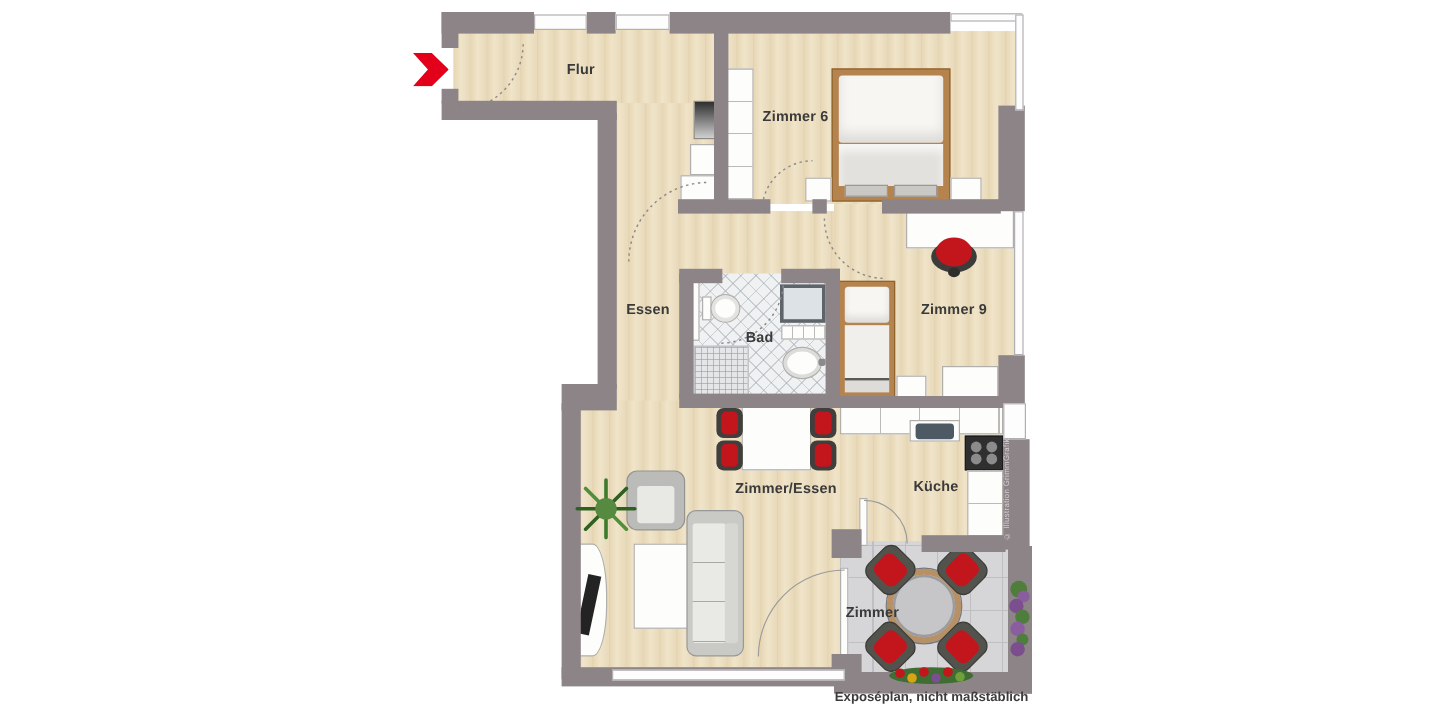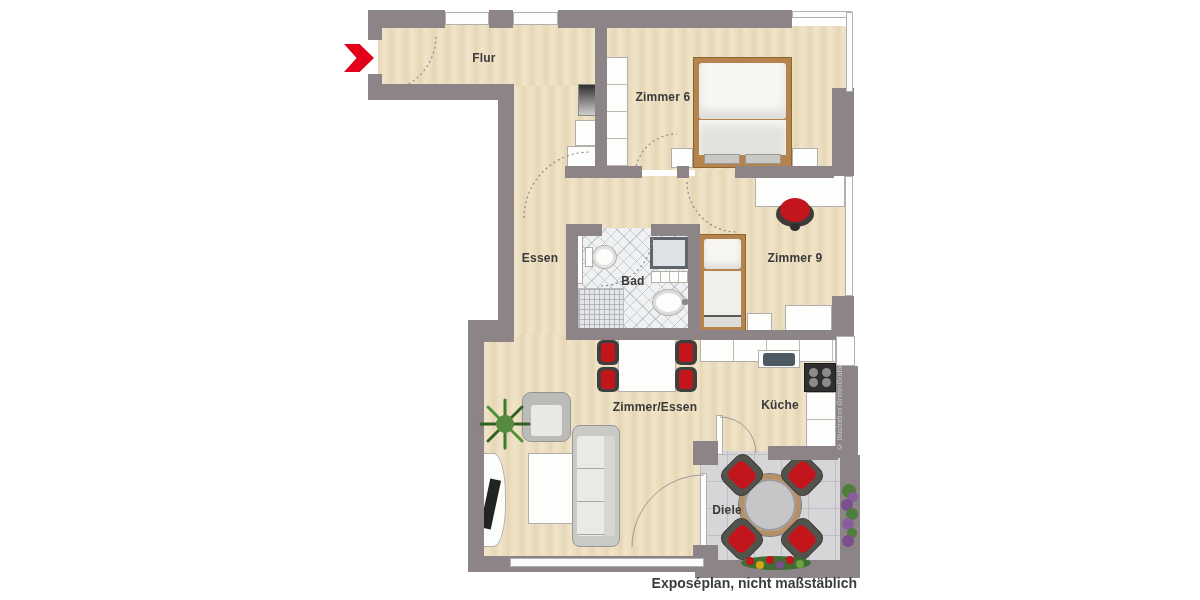--- a/index.html
+++ b/index.html
@@ -42,21 +42,21 @@
   .lchair{position:absolute;width:34px;height:32px;background:#53534e;border-radius:9px;border:1px solid #3a3a36;}
   .lchair .cush{position:absolute;inset:4px 6px;background:#c3151c;border-radius:6px;}
   .sofa{position:absolute;background:#c9c9c6;border:1px solid #98989a;border-radius:8px;}
   .sofa .seats{position:absolute;left:4px;top:10px;bottom:10px;width:28px;background:#e9e9e6;
         background-image:repeating-linear-gradient(180deg,transparent 0 32px,#a8a8a5 32px 33px);border-radius:3px;}
   .sofa .back{position:absolute;right:4px;top:10px;bottom:10px;width:11px;background:#d6d6d3;border-radius:3px;}
   .armchair{position:absolute;background:#bbbbb9;border:1px solid #93938f;border-radius:9px;}
   .armchair .seat{position:absolute;left:8px;right:8px;top:12px;bottom:5px;background:#e8e8e5;border-radius:3px;}
   .label{position:absolute;transform:translate(-50%,-50%);font-size:12px;font-weight:700;
          color:#3a3a3a;letter-spacing:.2px;white-space:nowrap;}
-  .caption{position:absolute;font-size:14px;font-weight:700;color:#3c3c3c;white-space:nowrap;}
+  .caption{position:absolute;font-size:11px;font-weight:700;color:#3c3c3c;white-space:nowrap;}
   .credit{position:absolute;font-size:6.5px;color:#d6cfd3;writing-mode:vertical-rl;transform:rotate(180deg);
           letter-spacing:.3px;white-space:nowrap;}
   .arrow{position:absolute;background:#e2001b;
          clip-path:polygon(0 0,52% 0,100% 50%,52% 100%,0 100%,42% 50%);}
   .overlay{position:absolute;left:0;top:0;pointer-events:none;}
 </style>
 </head>
 <body>
 
 <div class="stage">
@@ -244,18 +244,18 @@
 
   <div class="arrow" style="left:344px;top:44px;width:30px;height:28px"></div>
 
   <div class="label" style="left:484px;top:58px">Flur</div>
   <div class="label" style="left:663px;top:97px">Zimmer 6</div>
   <div class="label" style="left:795px;top:258px">Zimmer 9</div>
   <div class="label" style="left:540px;top:258px">Essen</div>
   <div class="label" style="left:633px;top:281px">Bad</div>
   <div class="label" style="left:780px;top:405px">Küche</div>
   <div class="label" style="left:655px;top:407px">Zimmer/Essen</div>
-  <div class="label" style="left:727px;top:510px">Diele</div>
+  <div class="label" style="left:727px;top:510px">Zimmer</div>
 
   <div class="caption" style="right:343px;top:575px">Exposéplan, nicht maßstäblich</div>
   <div class="credit" style="left:836px;top:362px;height:88px">© Illustration GrimmGrafik</div>
 
 </div>
 
 </body></html>

